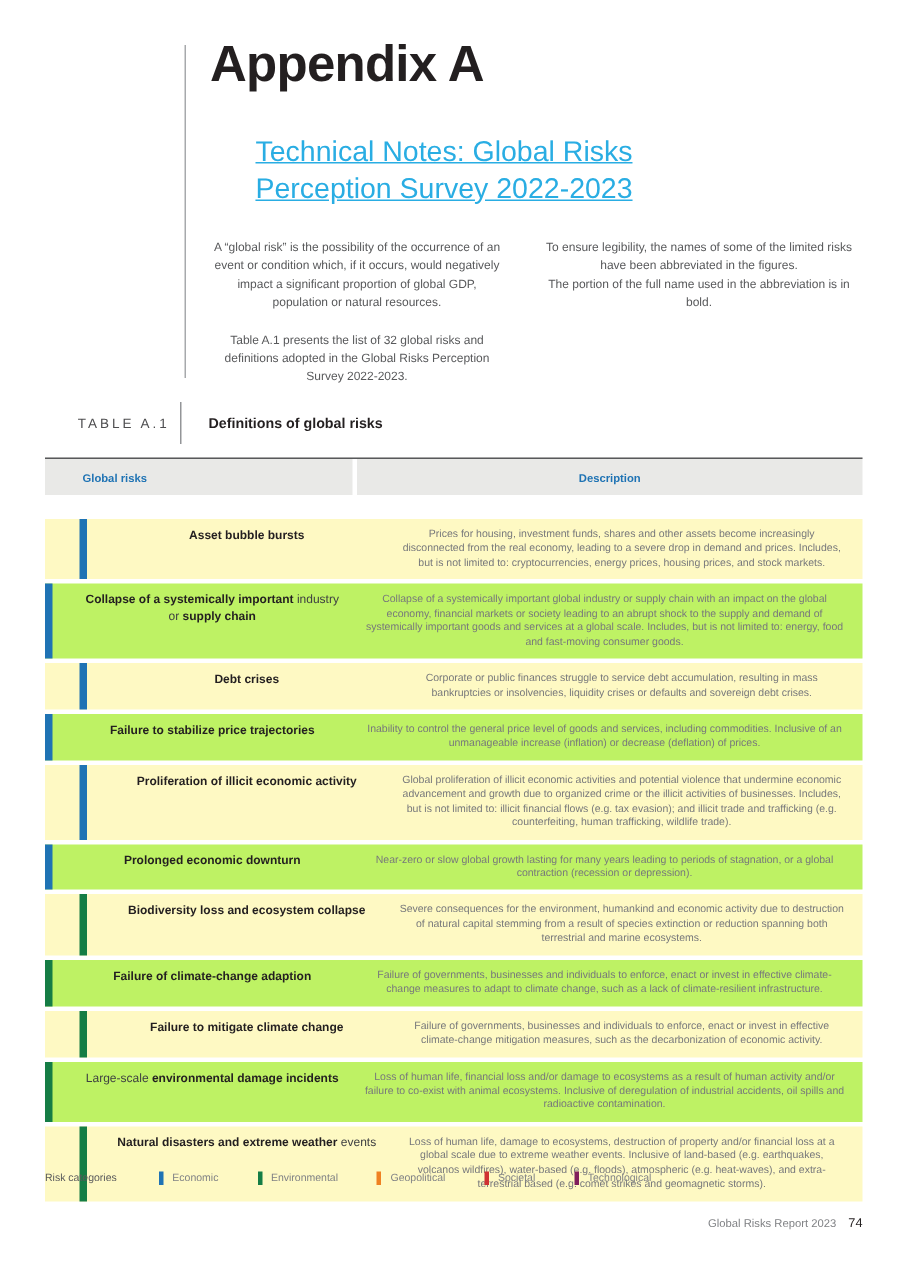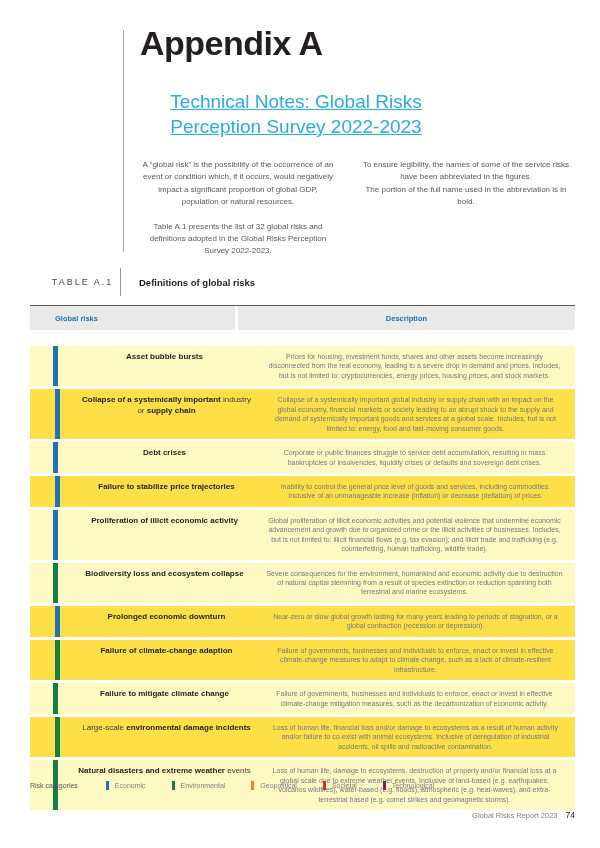--- a/index.html
+++ b/index.html
@@ -37,21 +37,21 @@
   .risk-table { position: absolute; left: 30px; top: 305px; width: 545px; }
   .thead {
     display: flex; align-items: center; height: 25px;
     background: #e9e9e7; border-top: 1px solid #58595b; margin-bottom: 16px;
   }
   .th { font-size: 7.5px; font-weight: bold; color: #1f73b4; }
   .th-risk { flex: 0 0 208px; padding-left: 25px; align-self: stretch; display: flex; align-items: center; border-right: 3px solid #ffffff; }
   .th-desc { flex: 1; }
   .trow { display: flex; align-items: stretch; margin-bottom: 3px; }
   .trow.shade { background: #fef9c3; padding-left: 23px; }
-  .trow.plain { background: #fde047; padding-left: 25px; }
+  .trow.plain { background: #bef264; }
   .cat-bar { flex: 0 0 5px; }
   .cell-name {
     flex: 0 0 208px; padding: 6px 15px 6px 20px;
     font-size: 8px; line-height: 1.35; color: #231f20;
   }
   .seg-bold { font-weight: bold; }
   .seg-reg { font-weight: normal; color: #3f4042; }
   .cell-desc {
     flex: 1; padding: 6px 12px 6px 0;
     font-size: 7px; line-height: 1.35; color: #77787b;
@@ -77,21 +77,21 @@
   <div class="vrule"></div>
   <h1 class="page-title">Appendix A</h1>
   <h2 class="page-subtitle" style="color: rgb(41, 173, 227); text-decoration: underline;">Technical Notes: Global Risks Perception Survey 2022-2023</h2>
 
   <div class="intro">
     <div class="intro-col">
       <p class="gap-after">A “global risk” is the possibility of the occurrence of an event or condition which, if it occurs, would negatively impact a significant proportion of global GDP, population or natural resources.</p>
       <p>Table A.1 presents the list of 32 global risks and definitions adopted in the Global Risks Perception Survey 2022-2023.</p>
     </div>
     <div class="intro-col">
-      <p>To ensure legibility, the names of some of the service risks have been abbreviated in the figures.</p>
+      <p>To ensure legibility, the names of some of the limited risks have been abbreviated in the figures.</p>
       <p>The portion of the full name used in the abbreviation is in bold.</p>
     </div>
   </div>
 
   <div class="table-caption">
     <span class="caption-label">TABLE A.1</span>
     <span class="caption-divider"></span>
     <span class="caption-title">Definitions of global risks</span>
   </div>
 
@@ -119,29 +119,29 @@
         <div class="trow plain">
           <span class="cat-bar" style="background: rgb(31, 115, 180);"></span>
           <div class="cell-name"><span class="seg-bold">Failure to stabilize price trajectories</span></div>
           <div class="cell-desc">Inability to control the general price level of goods and services, including commodities. Inclusive of an unmanageable increase (inflation) or decrease (deflation) of prices.</div>
         </div>
         <div class="trow shade">
           <span class="cat-bar" style="background: rgb(31, 115, 180);"></span>
           <div class="cell-name"><span class="seg-bold">Proliferation of illicit economic activity</span></div>
           <div class="cell-desc">Global proliferation of illicit economic activities and potential violence that undermine economic advancement and growth due to organized crime or the illicit activities of businesses. Includes, but is not limited to: illicit financial flows (e.g. tax evasion); and illicit trade and trafficking (e.g. counterfeiting, human trafficking, wildlife trade).</div>
         </div>
+        <div class="trow plain">
+          <span class="cat-bar" style="background: rgb(31, 115, 180);"></span>
+          <div class="cell-name"><span class="seg-bold">Prolonged economic downturn</span></div>
+          <div class="cell-desc">Near-zero or slow global growth lasting for many years leading to periods of stagnation, or a global contraction (recession or depression).</div>
+        </div>
         <div class="trow shade">
           <span class="cat-bar" style="background: rgb(21, 125, 69);"></span>
           <div class="cell-name"><span class="seg-bold">Biodiversity loss and ecosystem collapse</span></div>
           <div class="cell-desc">Severe consequences for the environment, humankind and economic activity due to destruction of natural capital stemming from a result of species extinction or reduction spanning both terrestrial and marine ecosystems.</div>
-        </div>
-        <div class="trow plain">
-          <span class="cat-bar" style="background: rgb(31, 115, 180);"></span>
-          <div class="cell-name"><span class="seg-bold">Prolonged economic downturn</span></div>
-          <div class="cell-desc">Near-zero or slow global growth lasting for many years leading to periods of stagnation, or a global contraction (recession or depression).</div>
         </div>
         <div class="trow plain">
           <span class="cat-bar" style="background: rgb(21, 125, 69);"></span>
           <div class="cell-name"><span class="seg-bold">Failure of climate-change adaption</span></div>
           <div class="cell-desc">Failure of governments, businesses and individuals to enforce, enact or invest in effective climate-change measures to adapt to climate change, such as a lack of climate-resilient infrastructure.</div>
         </div>
         <div class="trow shade">
           <span class="cat-bar" style="background: rgb(21, 125, 69);"></span>
           <div class="cell-name"><span class="seg-bold">Failure to mitigate climate change</span></div>
           <div class="cell-desc">Failure of governments, businesses and individuals to enforce, enact or invest in effective climate-change mitigation measures, such as the decarbonization of economic activity.</div>

